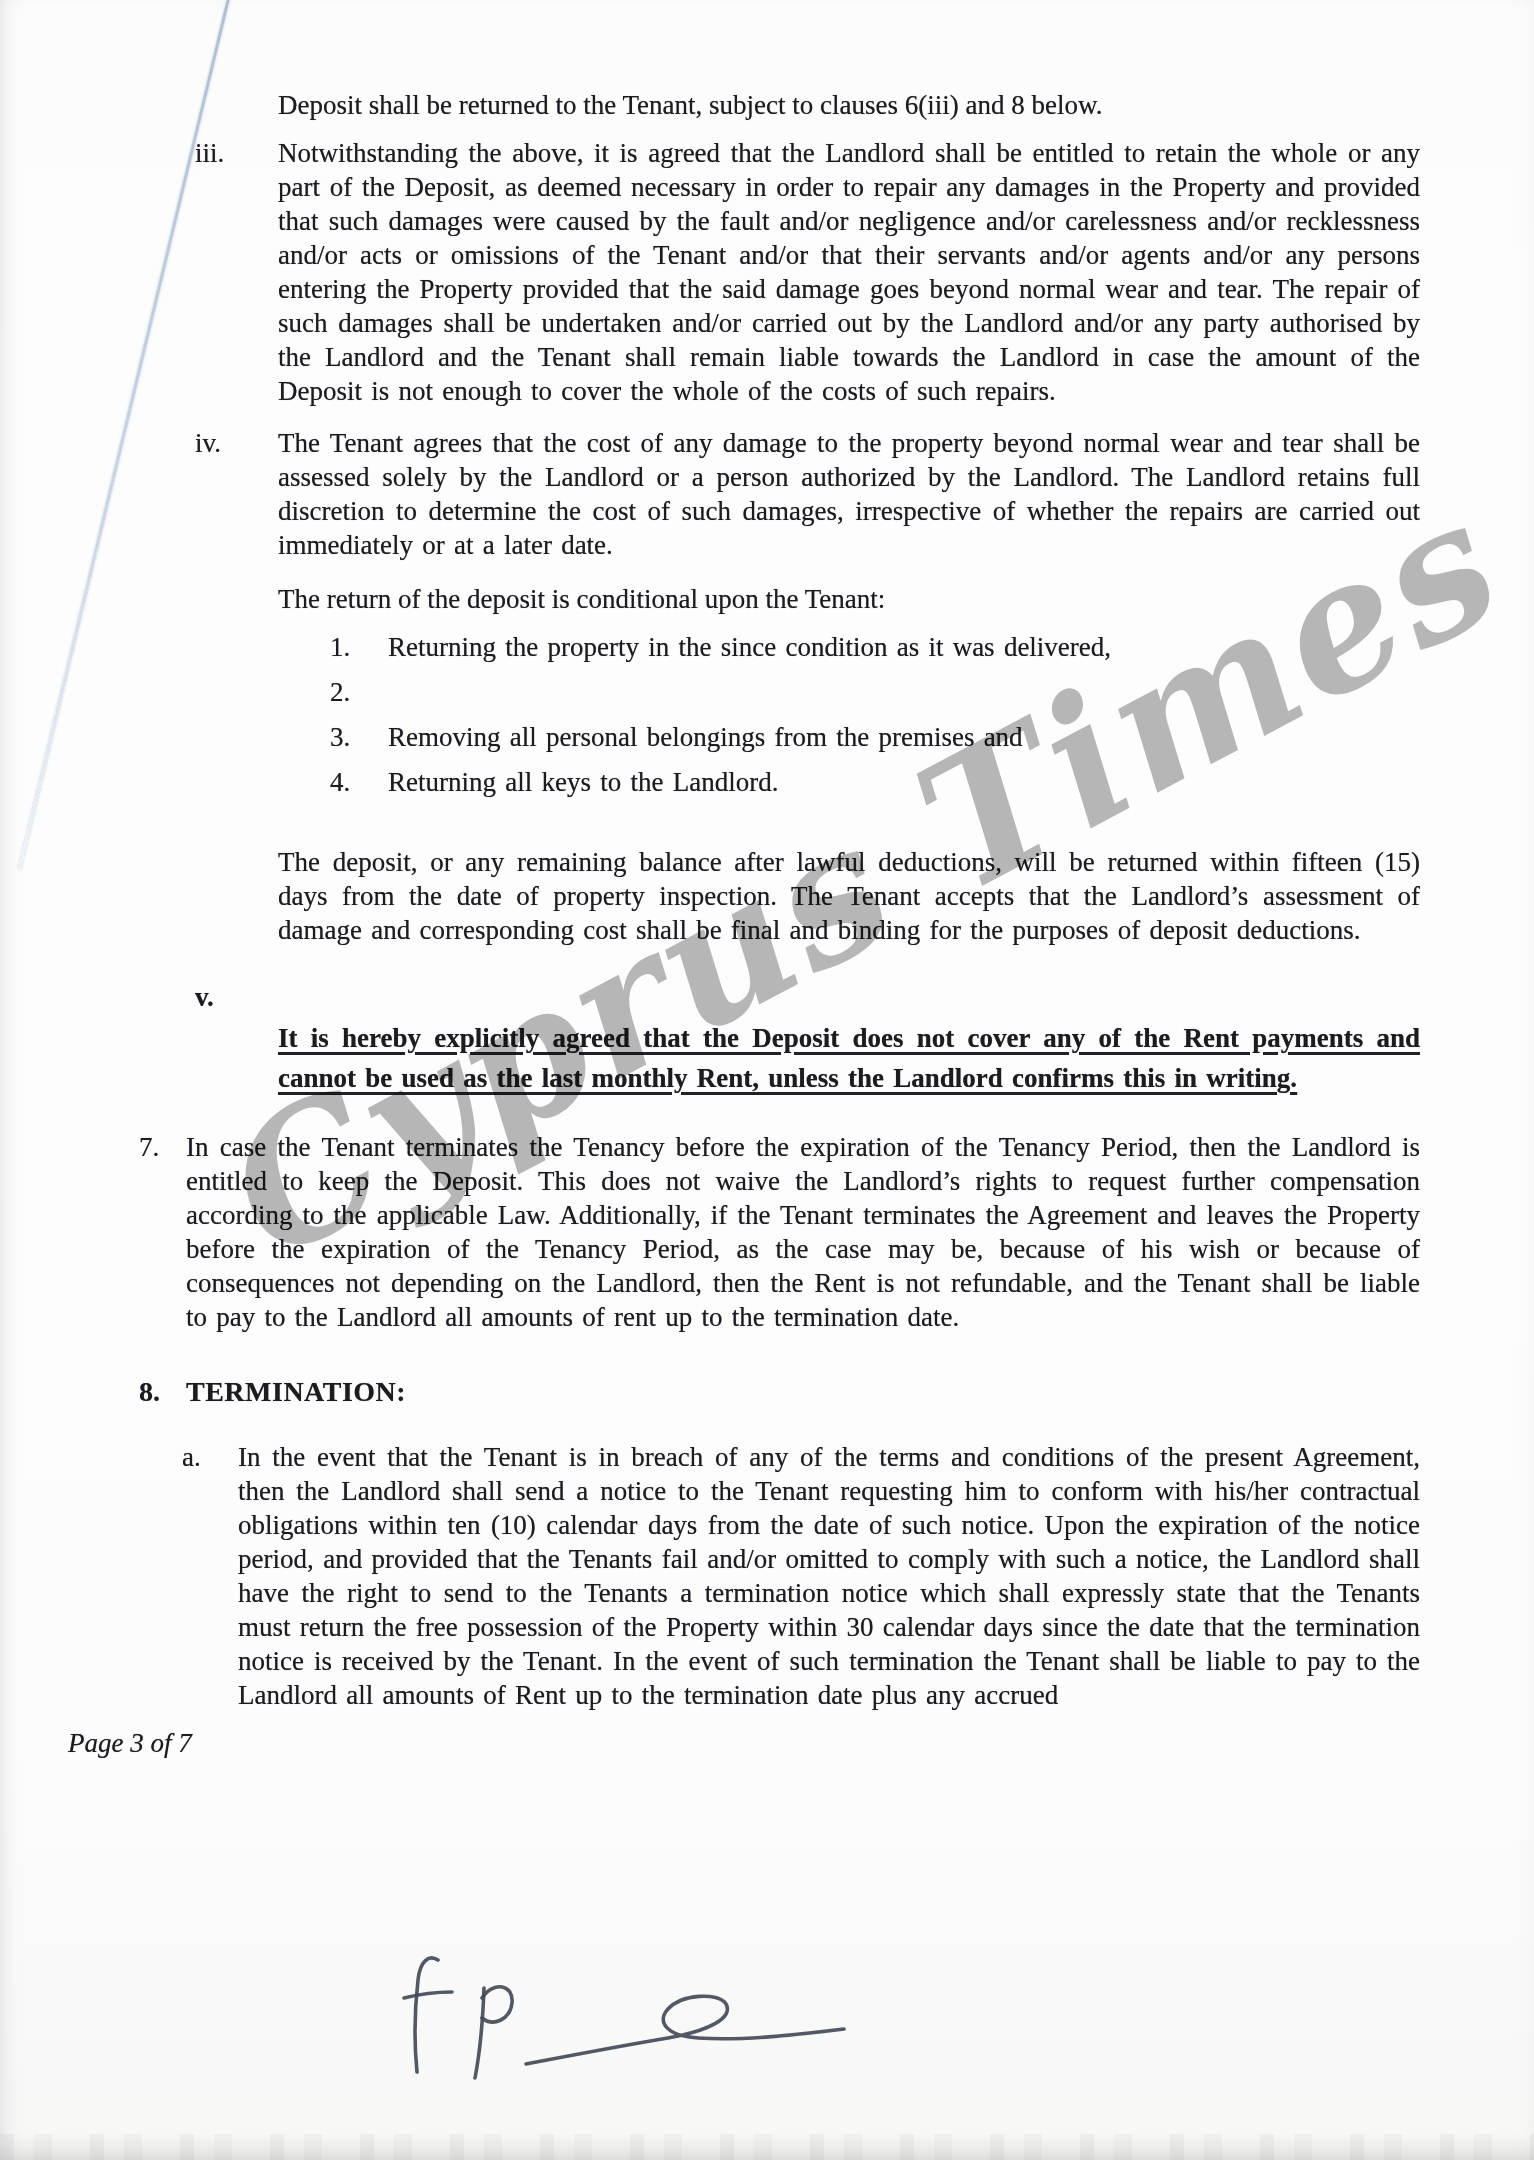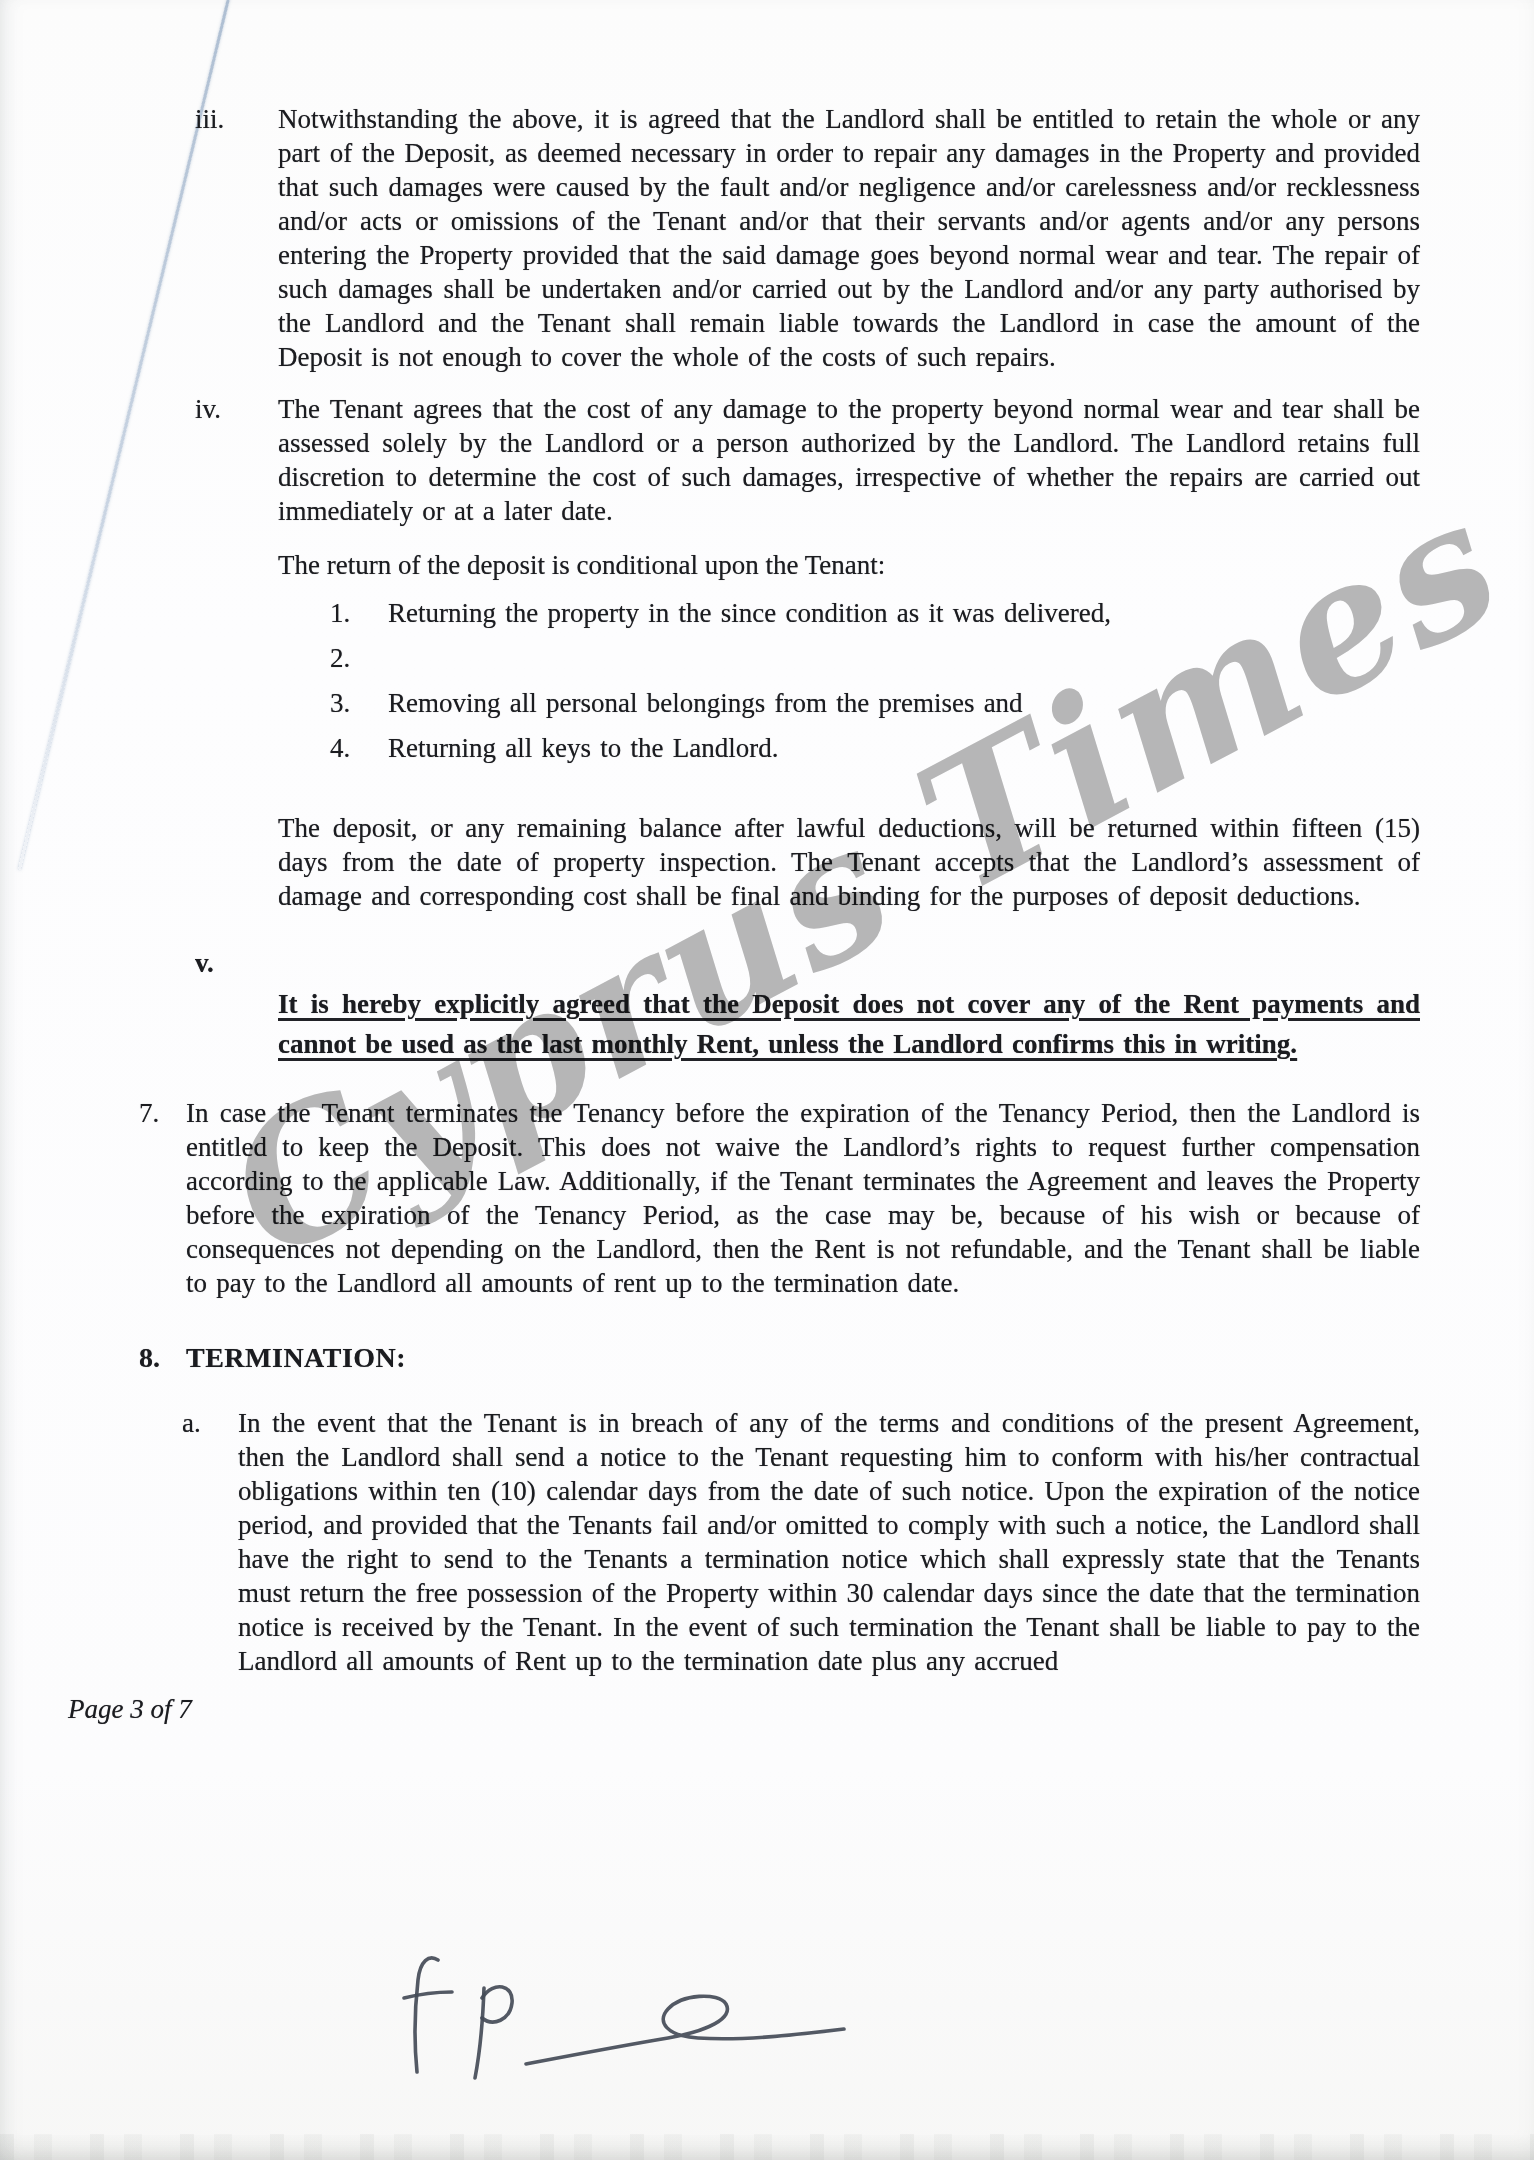--- a/index.html
+++ b/index.html
@@ -103,20 +103,21 @@
 <body>
 
 <div class="page">
 
   <div class="scan-line"></div>
 
   <div class="watermark">Cyprus Times</div>
 
   <div class="content ink">
 
+    <div class="intro-line">Deposit shall be returned to the Tenant, subject to clauses 6(iii) and 8 below.</div>
 
     <div class="row roman" style="margin-top:14px">
       <span class="marker">iii.</span>
       <div class="txt">Notwithstanding the above, it is agreed that the Landlord shall be entitled to retain the whole or any part of the Deposit, as deemed necessary in order to repair any damages in the Property and provided that such damages were caused by the fault and/or negligence and/or carelessness and/or recklessness and/or acts or omissions of the Tenant and/or that their servants and/or agents and/or any persons entering the Property provided that the said damage goes beyond normal wear and tear. The repair of such damages shall be undertaken and/or carried out by the Landlord and/or any party authorised by the Landlord and the Tenant shall remain liable towards the Landlord in case the amount of the Deposit is not enough to cover the whole of the costs of such repairs.</div>
     </div>
 
     <div class="row roman" style="margin-top:18px">
       <span class="marker">iv.</span>
       <div class="txt">The Tenant agrees that the cost of any damage to the property beyond normal wear and tear shall be assessed solely by the Landlord or a person authorized by the Landlord. The Landlord retains full discretion to determine the cost of such damages, irrespective of whether the repairs are carried out immediately or at a later date.</div>
     </div>

